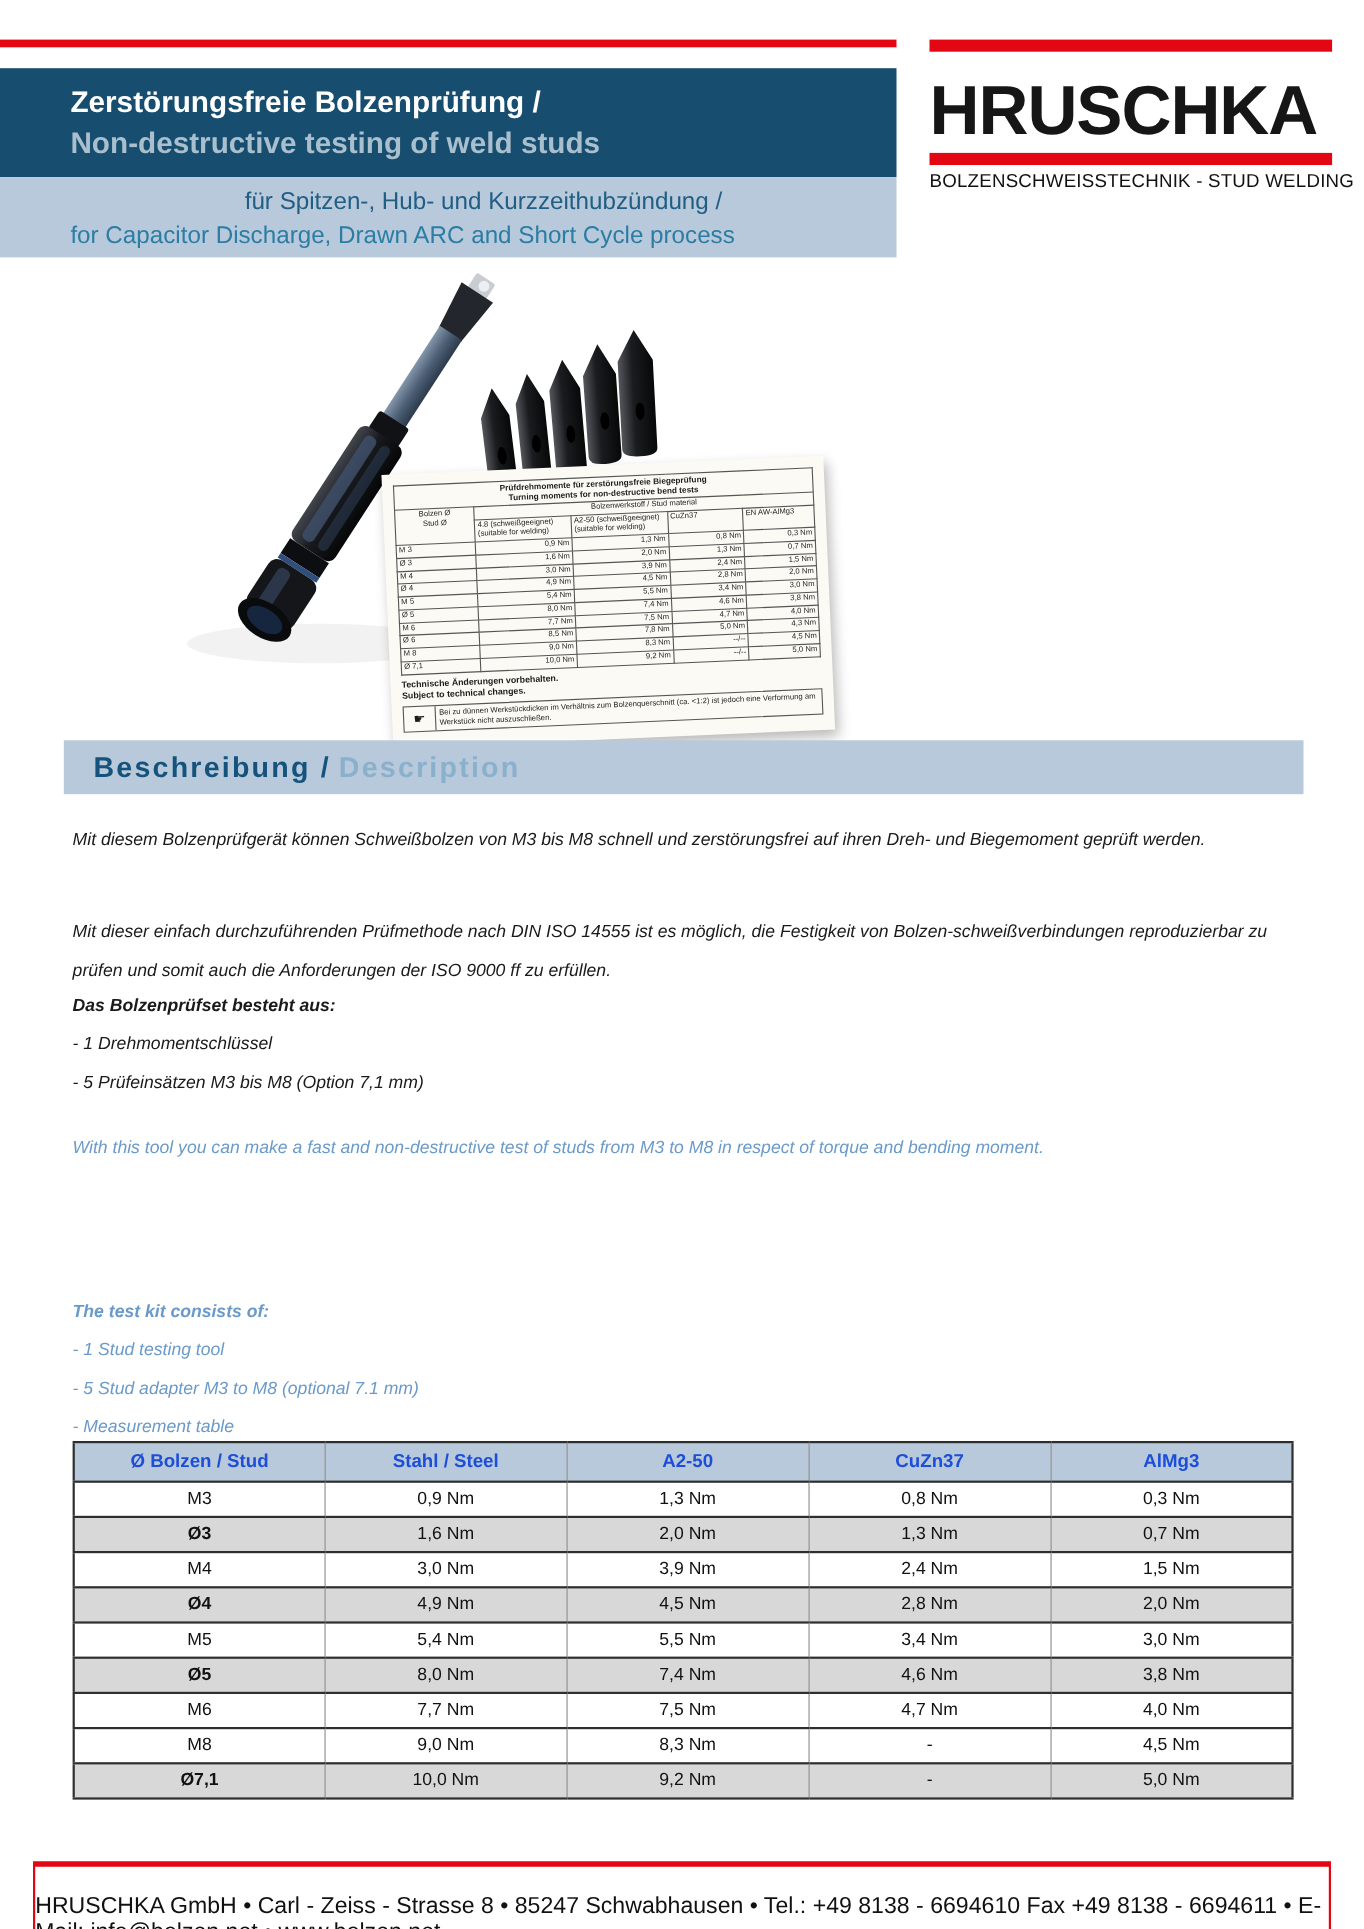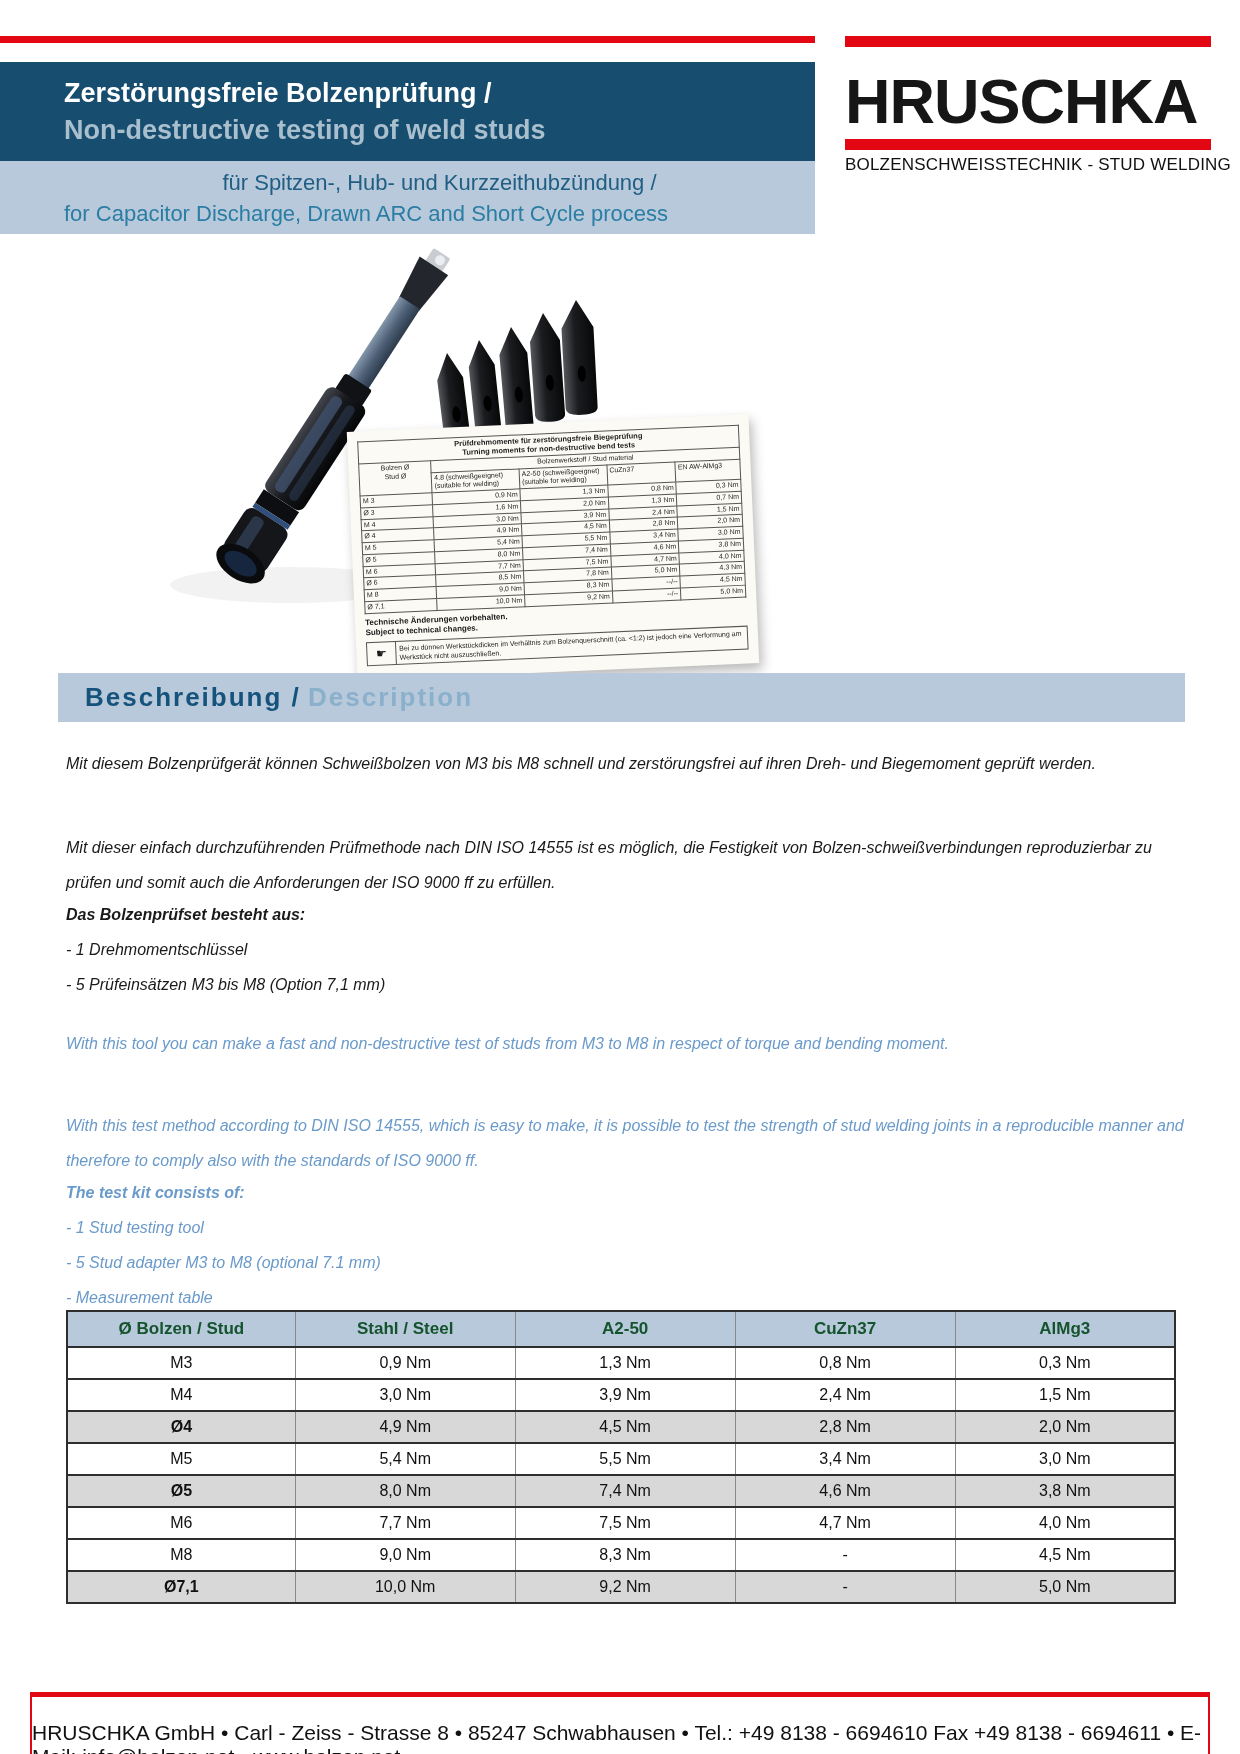--- a/index.html
+++ b/index.html
@@ -48,21 +48,21 @@
   .sec-en{color:#8ab0cc;letter-spacing:2px;}
 
   .para{position:absolute;left:66px;width:1118px;font-size:16px;line-height:35px;color:#1a1a1a;font-style:italic;}
   .para.blue{color:#6a9aca;}
   .kit-title{font-weight:bold;}
   .kit-item{line-height:35px;}
 
   
   .torque-wrap{position:absolute;left:66px;top:1310px;width:1110px;}
   table.torque{width:100%;border-collapse:collapse;table-layout:fixed;border:2px solid #2e2e2e;}
-  .torque th{background:#b7c9da;font-size:17px;font-weight:bold;height:34px;color:#14532d;}
+  .torque th{background:#b7c9da;font-size:17px;font-weight:bold;height:34px;color:#1d4ed8;}
   .torque td{font-size:16px;height:30px;text-align:center;color:#111;}
   .torque th,.torque td{border-top:2px solid #2e2e2e;border-bottom:2px solid #2e2e2e;
                         border-left:1px solid #8a8a8a;border-right:1px solid #8a8a8a;padding:0;}
   .torque tr.hl{background:#d8d8d8;}
   .torque tr.hl td:first-child{font-weight:bold;}
 
   
   .footer{position:absolute;left:30px;top:1692px;width:1180px;box-sizing:border-box;
           border-top:5px solid #e30613;border-bottom:6px solid #e30613;
           border-left:2px solid #e30613;border-right:2px solid #e30613;
@@ -292,21 +292,20 @@
 
   <div class="para" style="top:897px">
     <div class="kit-title">Das Bolzenprüfset besteht aus:</div>
     <div>
         <div class="kit-item">- 1 Drehmomentschlüssel</div>
         <div class="kit-item">- 5 Prüfeinsätzen M3 bis M8 (Option 7,1 mm)</div>
       </div>
   </div>
 
   <div class="para blue" style="top:1026px">With this tool you can make a fast and non-destructive test of studs from M3 to M8 in respect of torque and bending moment.</div>
-  <div class="para blue" style="top:1108px">With this test method according to DIN ISO 14555, which is easy to make, it is possible to test the strength of stud welding joints in a reproducible manner and therefore to comply also with the standards of ISO 9000 ff.</div>
 
   <div class="para blue" style="top:1175px">
     <div class="kit-title">The test kit consists of:</div>
     <div>
         <div class="kit-item">- 1 Stud testing tool</div>
         <div class="kit-item">- 5 Stud adapter M3 to M8 (optional 7.1 mm)</div>
         <div class="kit-item">- Measurement table</div>
       </div>
   </div>
 
@@ -329,20 +328,27 @@
           </tr>
       </thead>
       <tbody>
           <tr>
             <td>M3</td>
             <td>0,9 Nm</td>
             <td>1,3 Nm</td>
             <td>0,8 Nm</td>
             <td>0,3 Nm</td>
           </tr>
+          <tr class="hl">
+            <td>Ø3</td>
+            <td>1,6 Nm</td>
+            <td>2,0 Nm</td>
+            <td>1,3 Nm</td>
+            <td>0,7 Nm</td>
+          </tr>
           <tr>
             <td>M4</td>
             <td>3,0 Nm</td>
             <td>3,9 Nm</td>
             <td>2,4 Nm</td>
             <td>1,5 Nm</td>
           </tr>
           <tr class="hl">
             <td>Ø4</td>
             <td>4,9 Nm</td>

